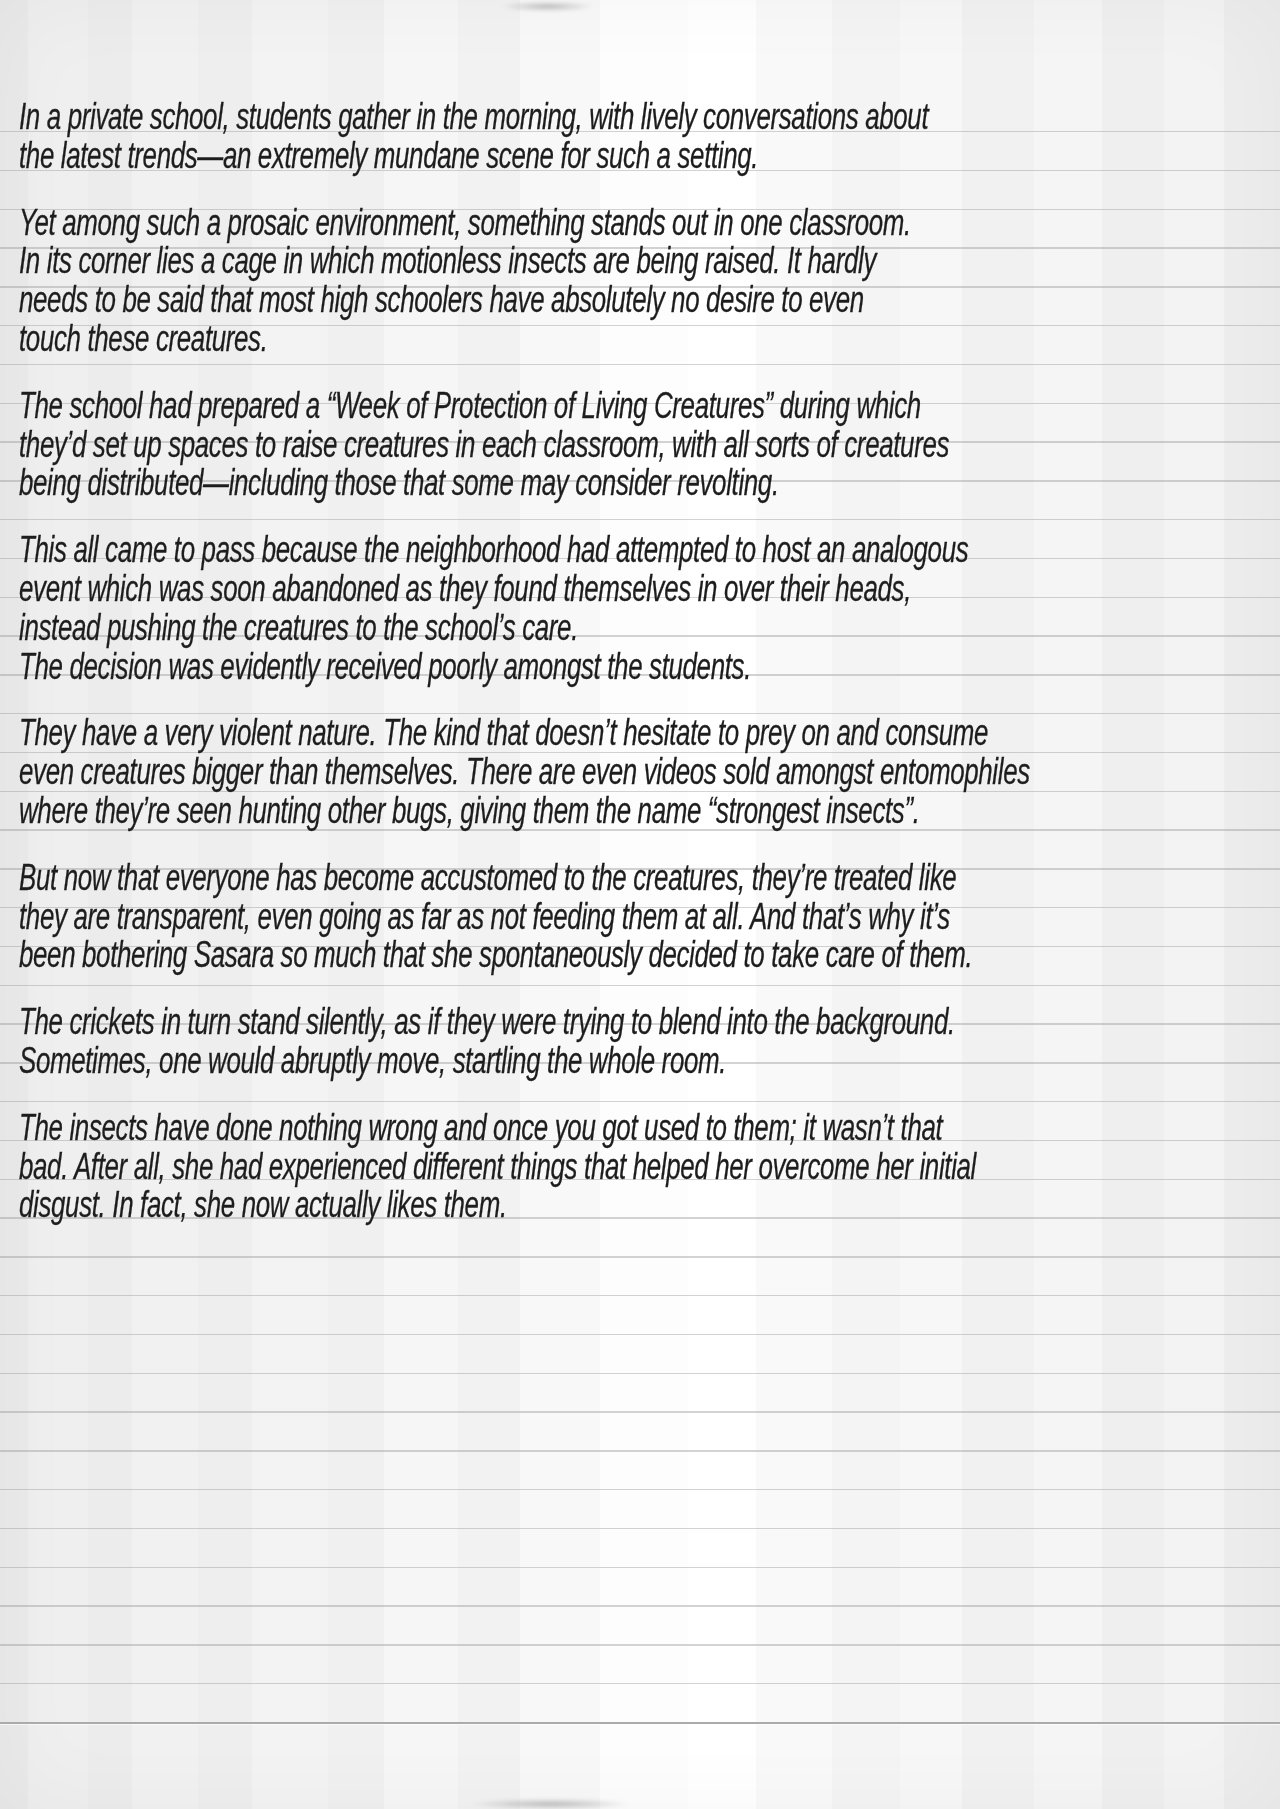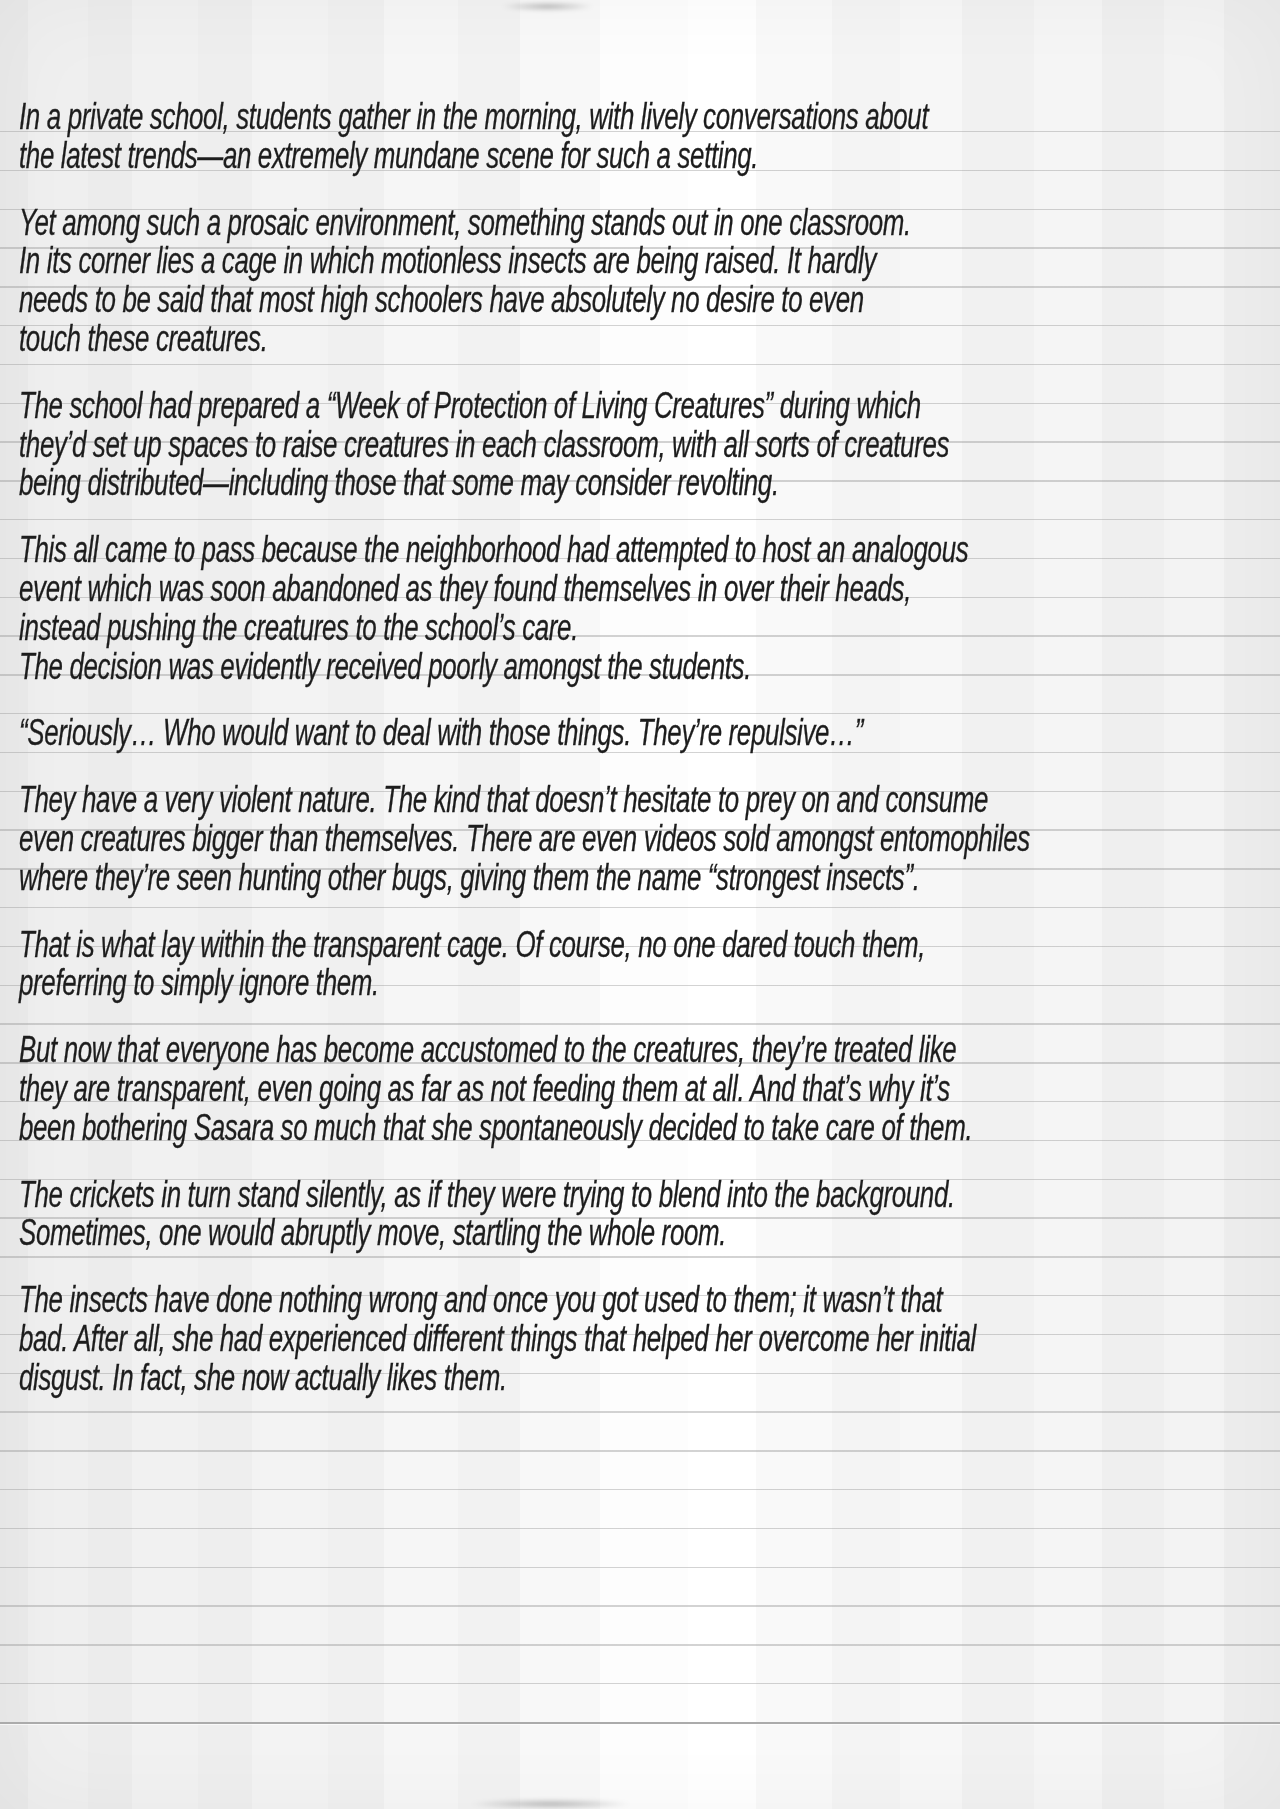--- a/index.html
+++ b/index.html
@@ -116,30 +116,23 @@
         <div class="line">they’d set up spaces to raise creatures in each classroom, with all sorts of creatures</div>
         <div class="line">being distributed—including those that some may consider revolting.</div>
       </div>
       <div class="para">
         <div class="line">This all came to pass because the neighborhood had attempted to host an analogous</div>
         <div class="line">event which was soon abandoned as they found themselves in over their heads,</div>
         <div class="line">instead pushing the creatures to the school’s care.</div>
         <div class="line">The decision was evidently received poorly amongst the students.</div>
       </div>
       <div class="para">
-        <div class="line">“Seriously… Who would want to deal with those things. They’re repulsive…”</div>
-      </div>
-      <div class="para">
         <div class="line">They have a very violent nature. The kind that doesn’t hesitate to prey on and consume</div>
         <div class="line">even creatures bigger than themselves. There are even videos sold amongst entomophiles</div>
         <div class="line">where they’re seen hunting other bugs, giving them the name “strongest insects”.</div>
-      </div>
-      <div class="para">
-        <div class="line">That is what lay within the transparent cage. Of course, no one dared touch them,</div>
-        <div class="line">preferring to simply ignore them.</div>
       </div>
       <div class="para">
         <div class="line">But now that everyone has become accustomed to the creatures, they’re treated like</div>
         <div class="line">they are transparent, even going as far as not feeding them at all. And that’s why it’s</div>
         <div class="line">been bothering Sasara so much that she spontaneously decided to take care of them.</div>
       </div>
       <div class="para">
         <div class="line">The crickets in turn stand silently, as if they were trying to blend into the background.</div>
         <div class="line">Sometimes, one would abruptly move, startling the whole room.</div>
       </div>

